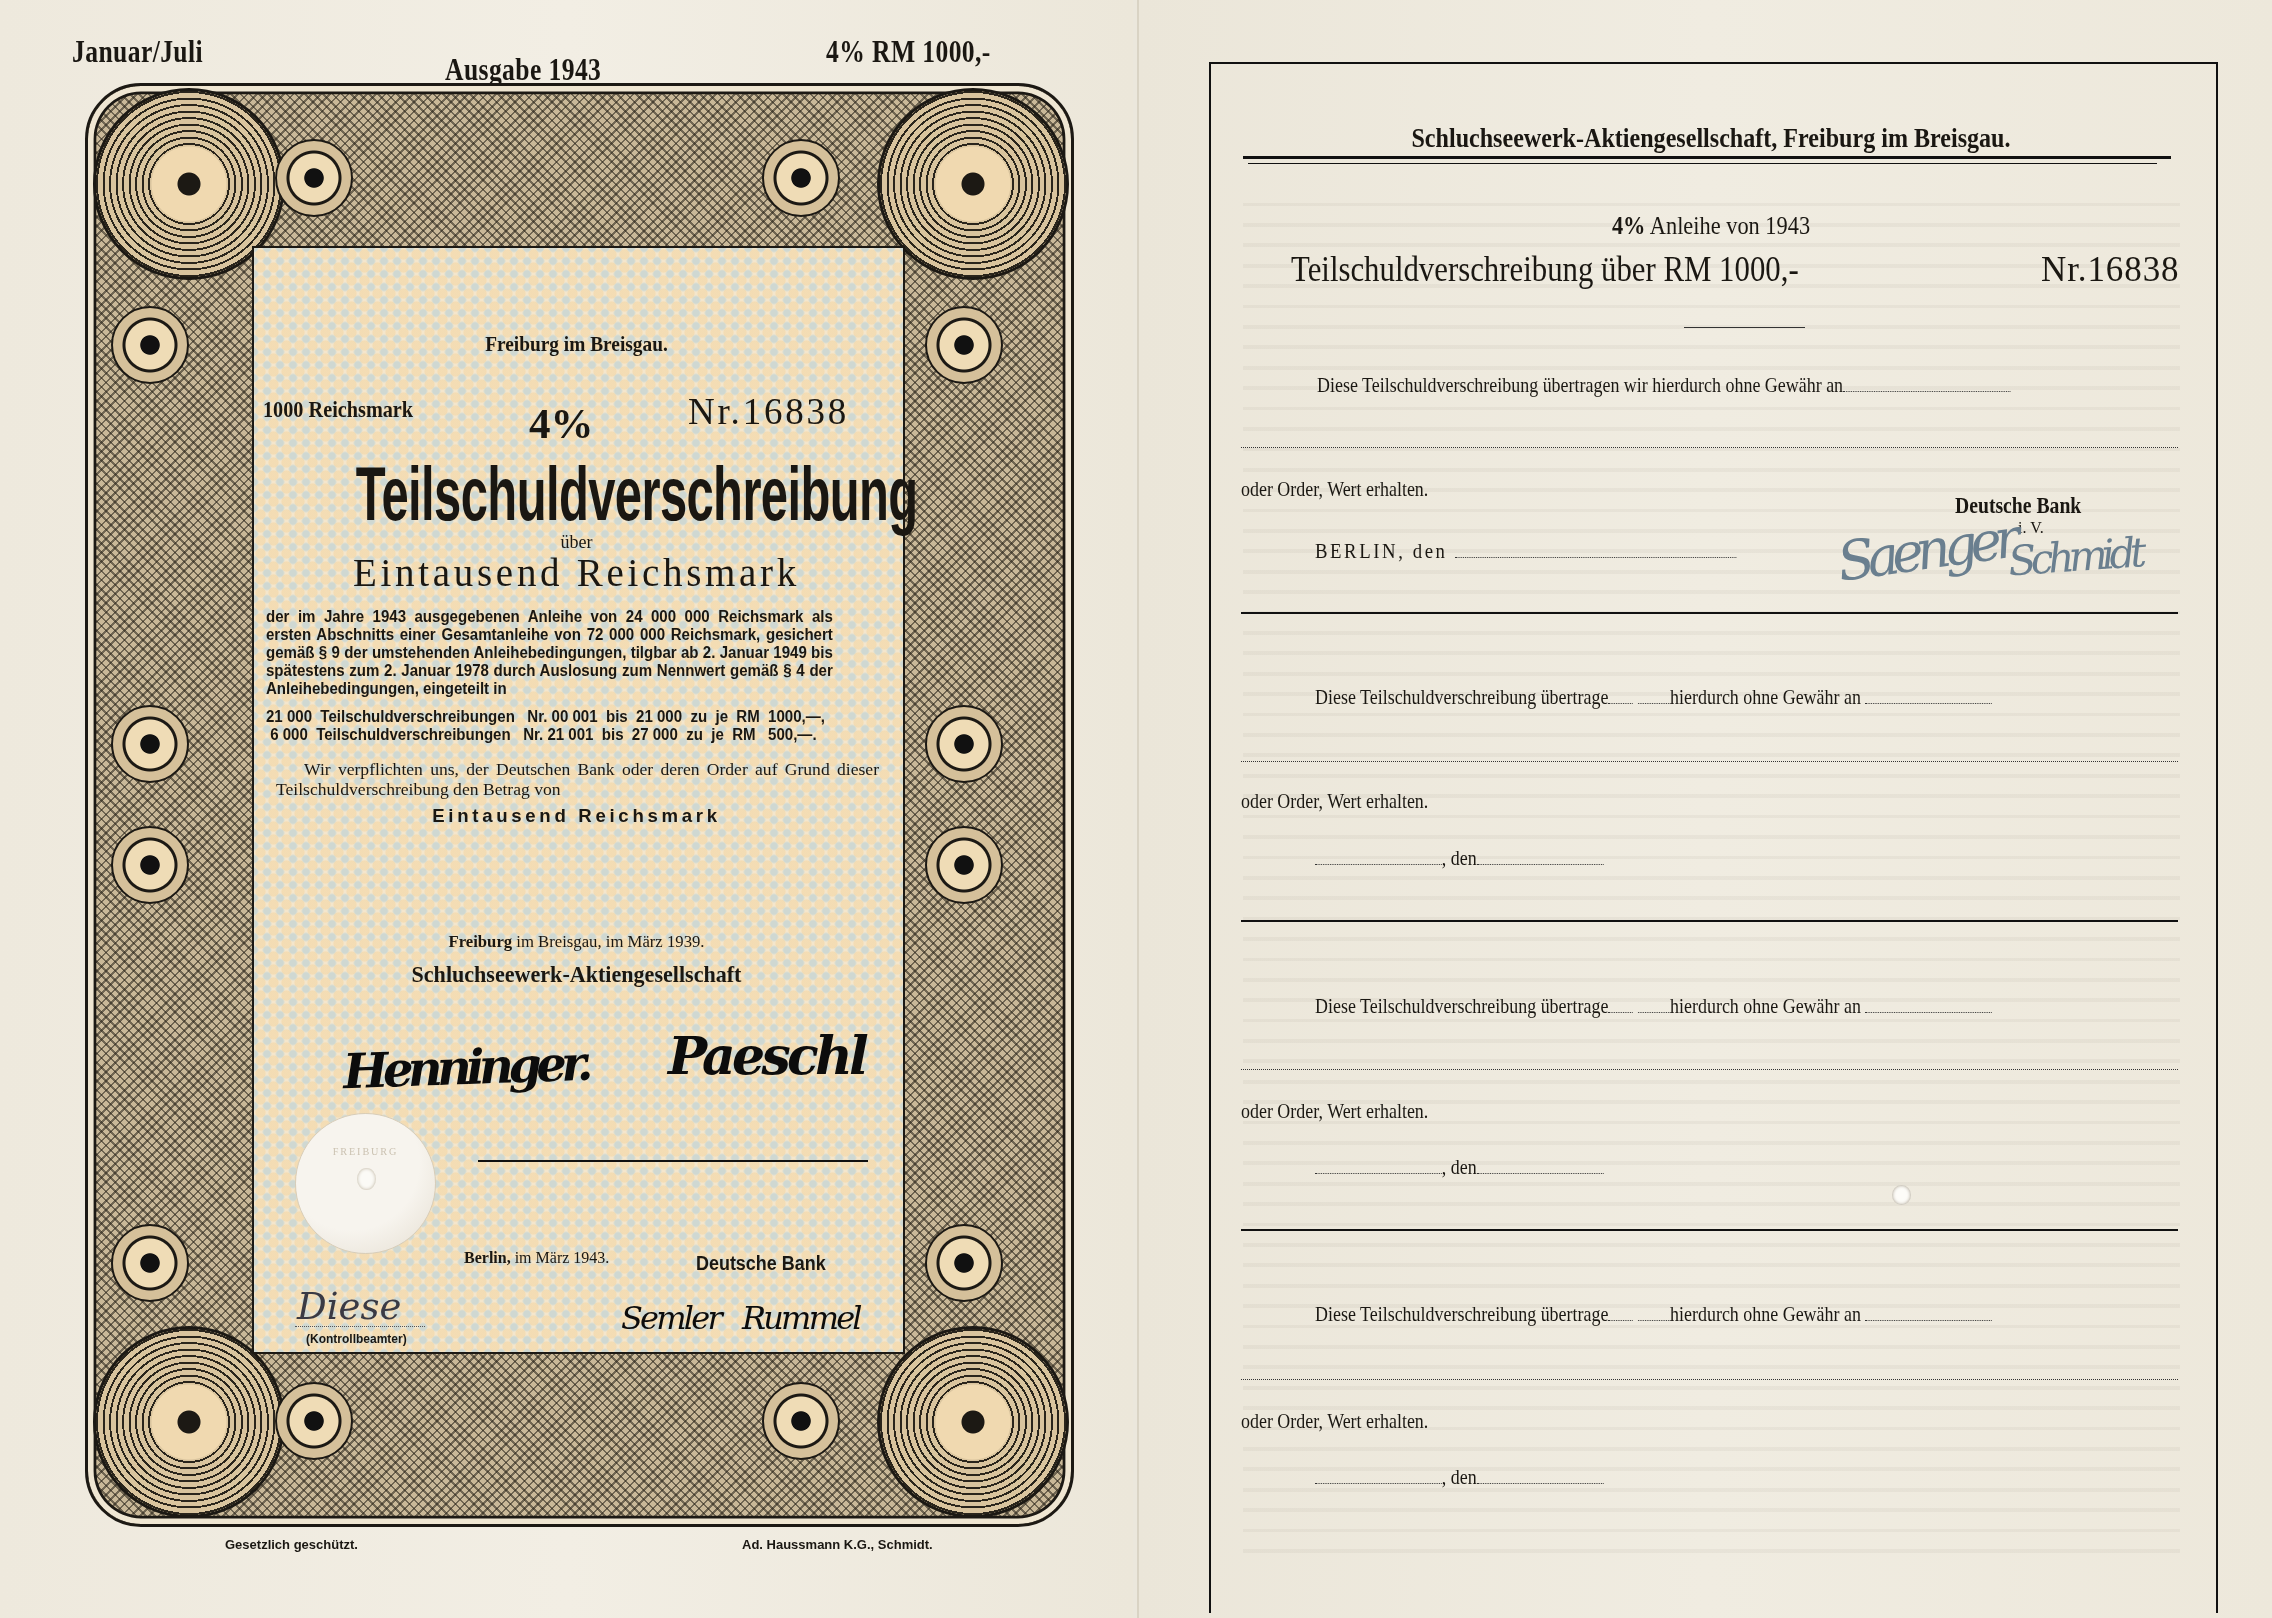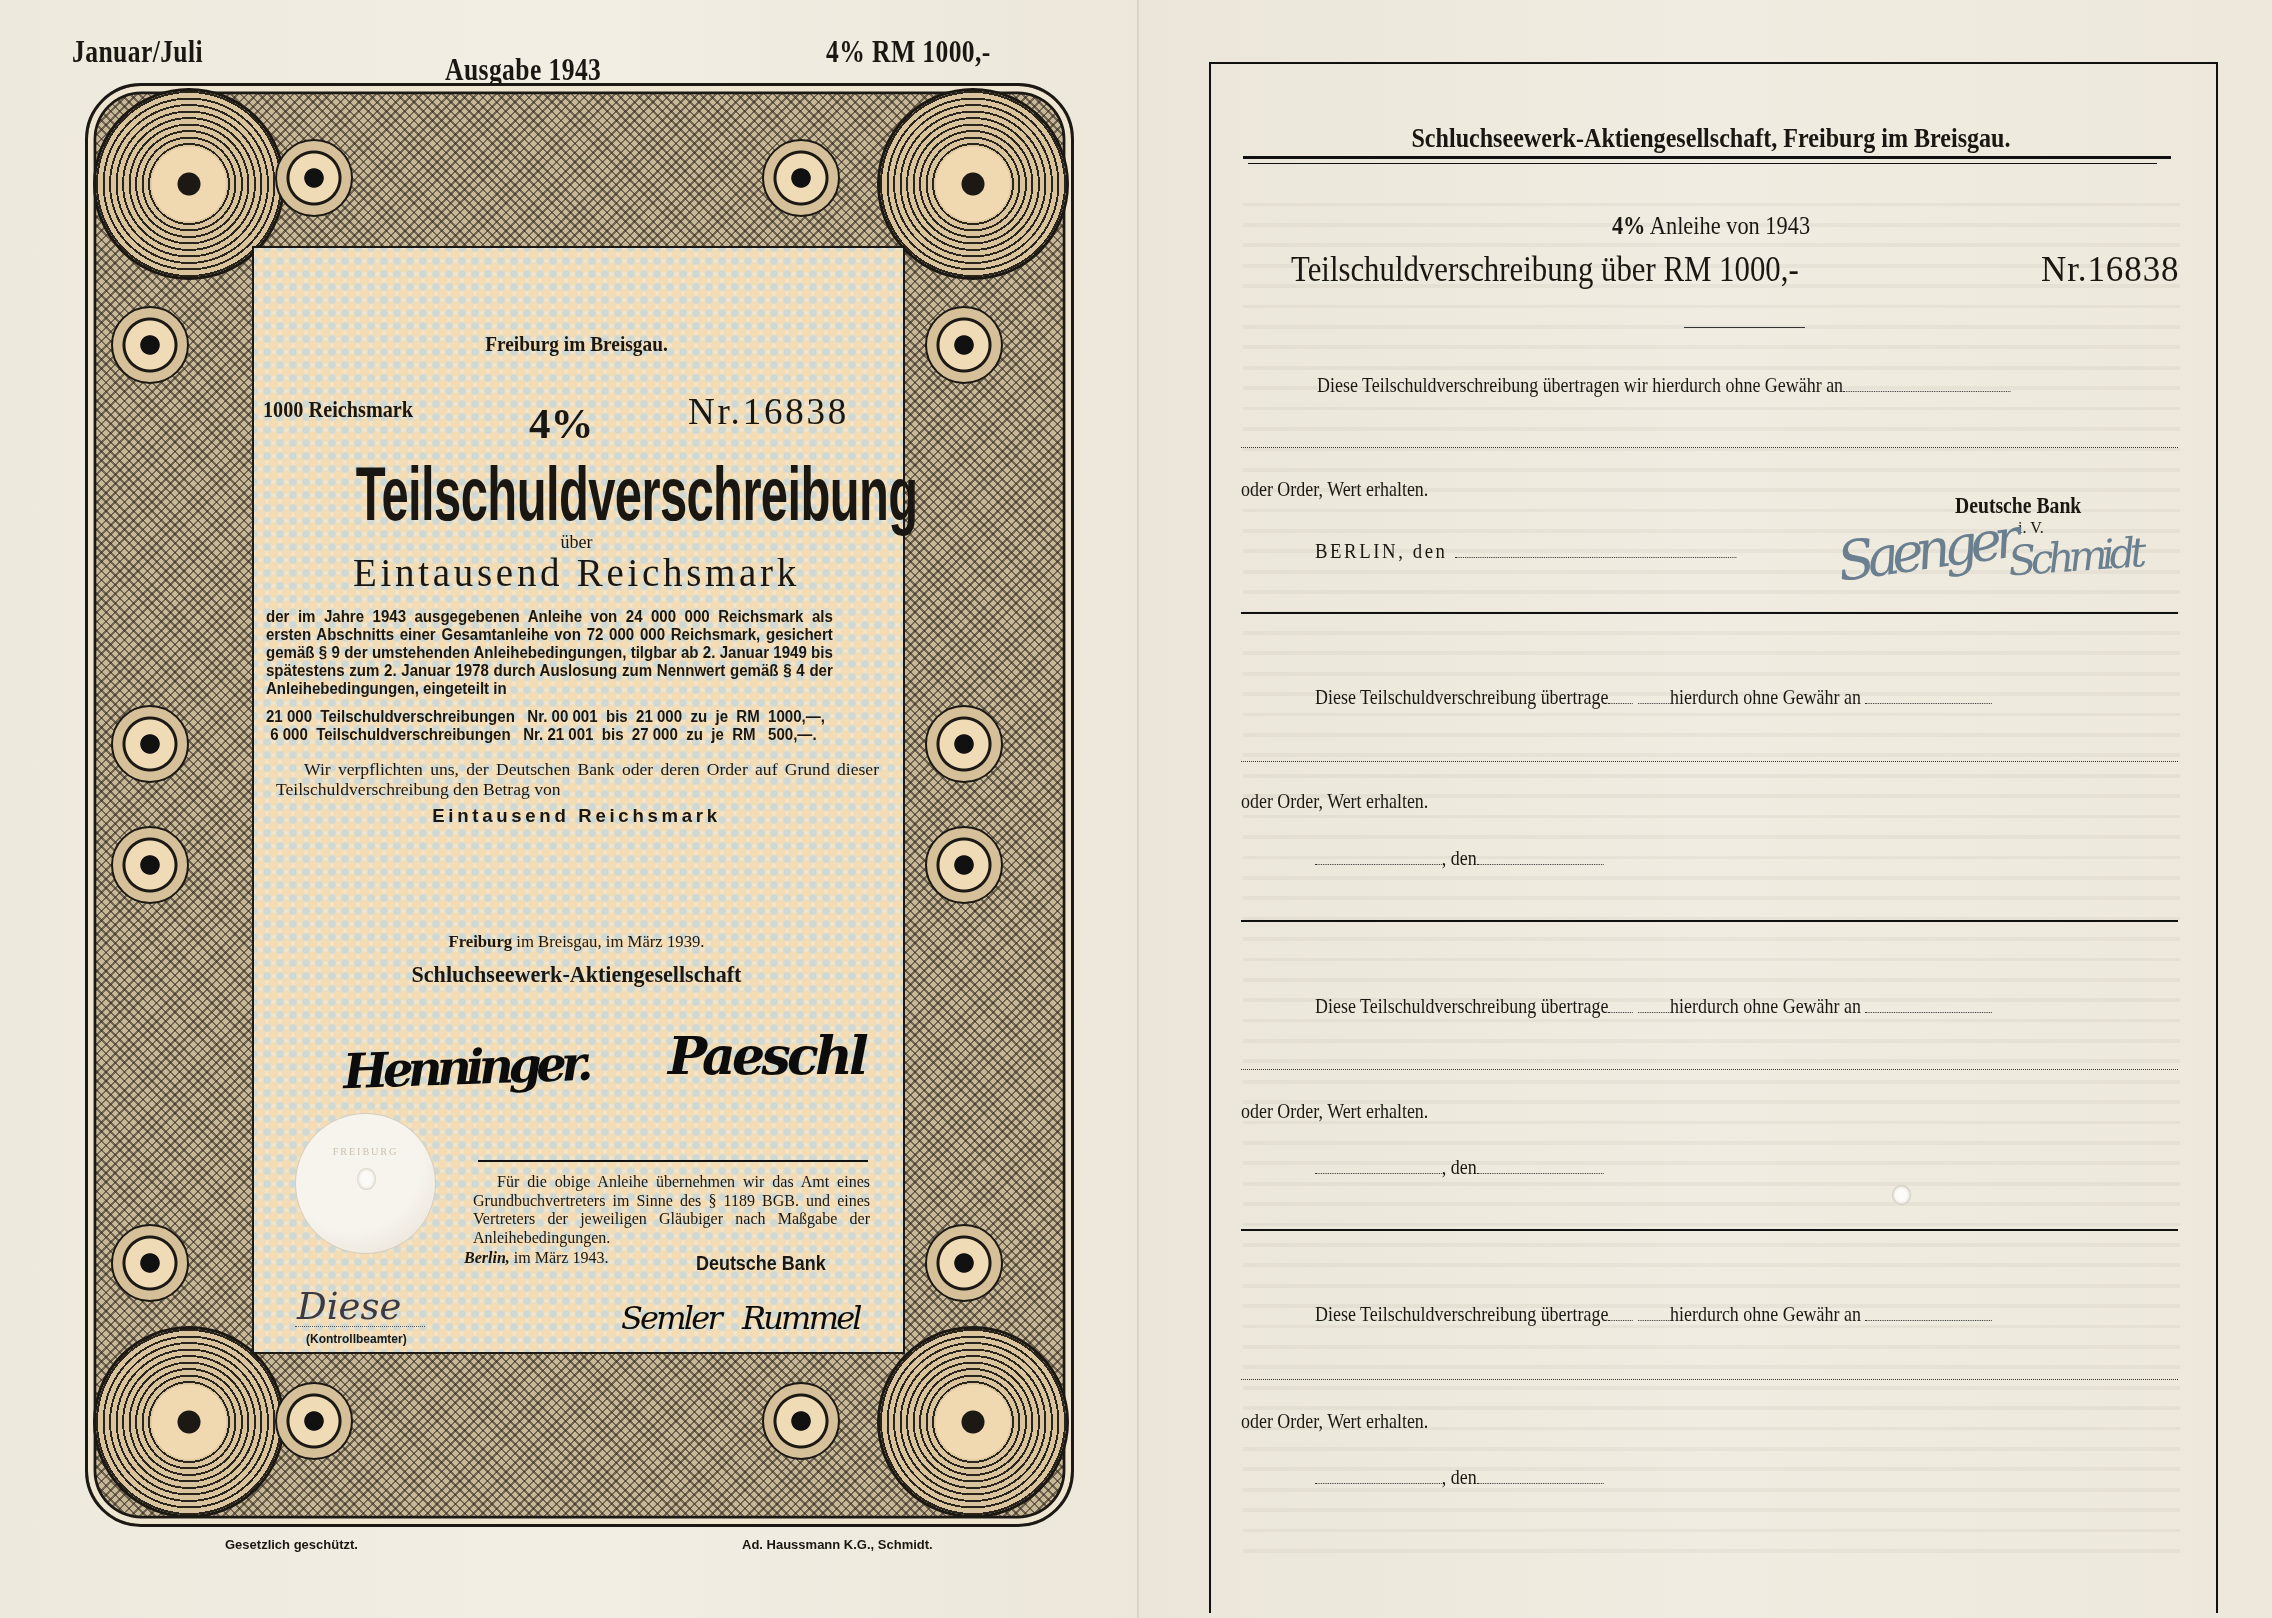--- a/index.html
+++ b/index.html
@@ -104,21 +104,21 @@
     border: 1.9px solid #d8cdb8;
   }
   .seal-hole { position: absolute; left: 61px; top: 54px; width: 18.6px; height: 22px; border-radius: 50%; background: #fbfaf6; box-shadow: inset 0 0 3.7px #b8ad98; }
   .seal-text { position: absolute; left: 0; top: 32px; width: 139px; text-align: center; font-size: 10.2px; color: #cbc2b1; letter-spacing: 1.9px; }
   .rule-front { position: absolute; left: 478px; top: 1160px; width: 390px; border-top: 2.8px solid #111; }
   .bank-para {
     position: absolute; left: 473px; top: 1173px; width: 397px; font-size: 16px; line-height: 18.6px; text-align: justify;
   }
   .bank-para .ind { display: inline-block; width: 24px; }
   .berlin-date { position: absolute; left: 464px; top: 1249px; font-size: 16px; }
-  .berlin-date b { font-weight: bold; font-style: italic; }
+  .berlin-date b { font-weight: bold; }
   .bank-name-front { position: absolute; left: 696px; top: 1252px; font-size: 19.5px; font-weight: bold; font-family: "Liberation Sans", sans-serif; transform: scaleX(0.92); transform-origin: left top; }
   .sig3 { left: 297px; top: 1285px; font-size: 37px; color: #3a3a44; font-weight: normal; }
   .sig4 { left: 621px; top: 1299px; font-size: 32px; letter-spacing: -2.8px; }
   .sig5 { left: 742px; top: 1299px; font-size: 32px; letter-spacing: -2.8px; }
   .kontroll-line { position: absolute; left: 295px; top: 1326px; width: 130px; border-top: 1.9px dotted #555; }
   .kontroll { position: absolute; left: 306px; top: 1332px; font-size: 12px; font-weight: bold; font-family: "Liberation Sans", sans-serif; }
   .foot-left, .foot-right { position: absolute; top: 1537px; font-size: 13px; font-weight: bold; font-family: "Liberation Sans", sans-serif; }
   .foot-left { left: 225px; }
   .foot-right { left: 742px; }
   .punch { position: absolute; width: 18.6px; height: 20.4px; border-radius: 50%; background: #fdfcf8; box-shadow: inset 0 0 3.7px #9d9382; }
@@ -197,21 +197,20 @@
   <div class="fr-text company-sign">Schluchseewerk-Aktiengesellschaft</div>
   <div class="sig sig1">Henninger.</div>
   <div class="sig sig2">Paeschl</div>
 
   <div class="seal">
     <div class="seal-text">FREIBURG</div>
     <div class="seal-hole"></div>
   </div>
 
   <div class="rule-front"></div>
-  <div class="bank-para"><span class="ind"></span><span>Für die obige Anleihe übernehmen wir das Amt eines Grundbuchvertreters im Sinne des § 1189 BGB. und eines Vertreters der jeweiligen Gläubiger nach Maßgabe der Anleihebedingungen.</span></div>
   <div class="berlin-date"><b>Berlin,</b><span> im März 1943.</span></div>
   <div class="bank-name-front">Deutsche Bank</div>
   <div class="sig sig3">Diese</div>
   <div class="sig sig4">Semler</div>
   <div class="sig sig5">Rummel</div>
   <div class="kontroll-line"></div>
   <div class="kontroll">(Kontrollbeamter)</div>
 
   <div class="foot-left">Gesetzlich geschützt.</div>
   <div class="foot-right">Ad. Haussmann K.G., Schmidt.</div>

